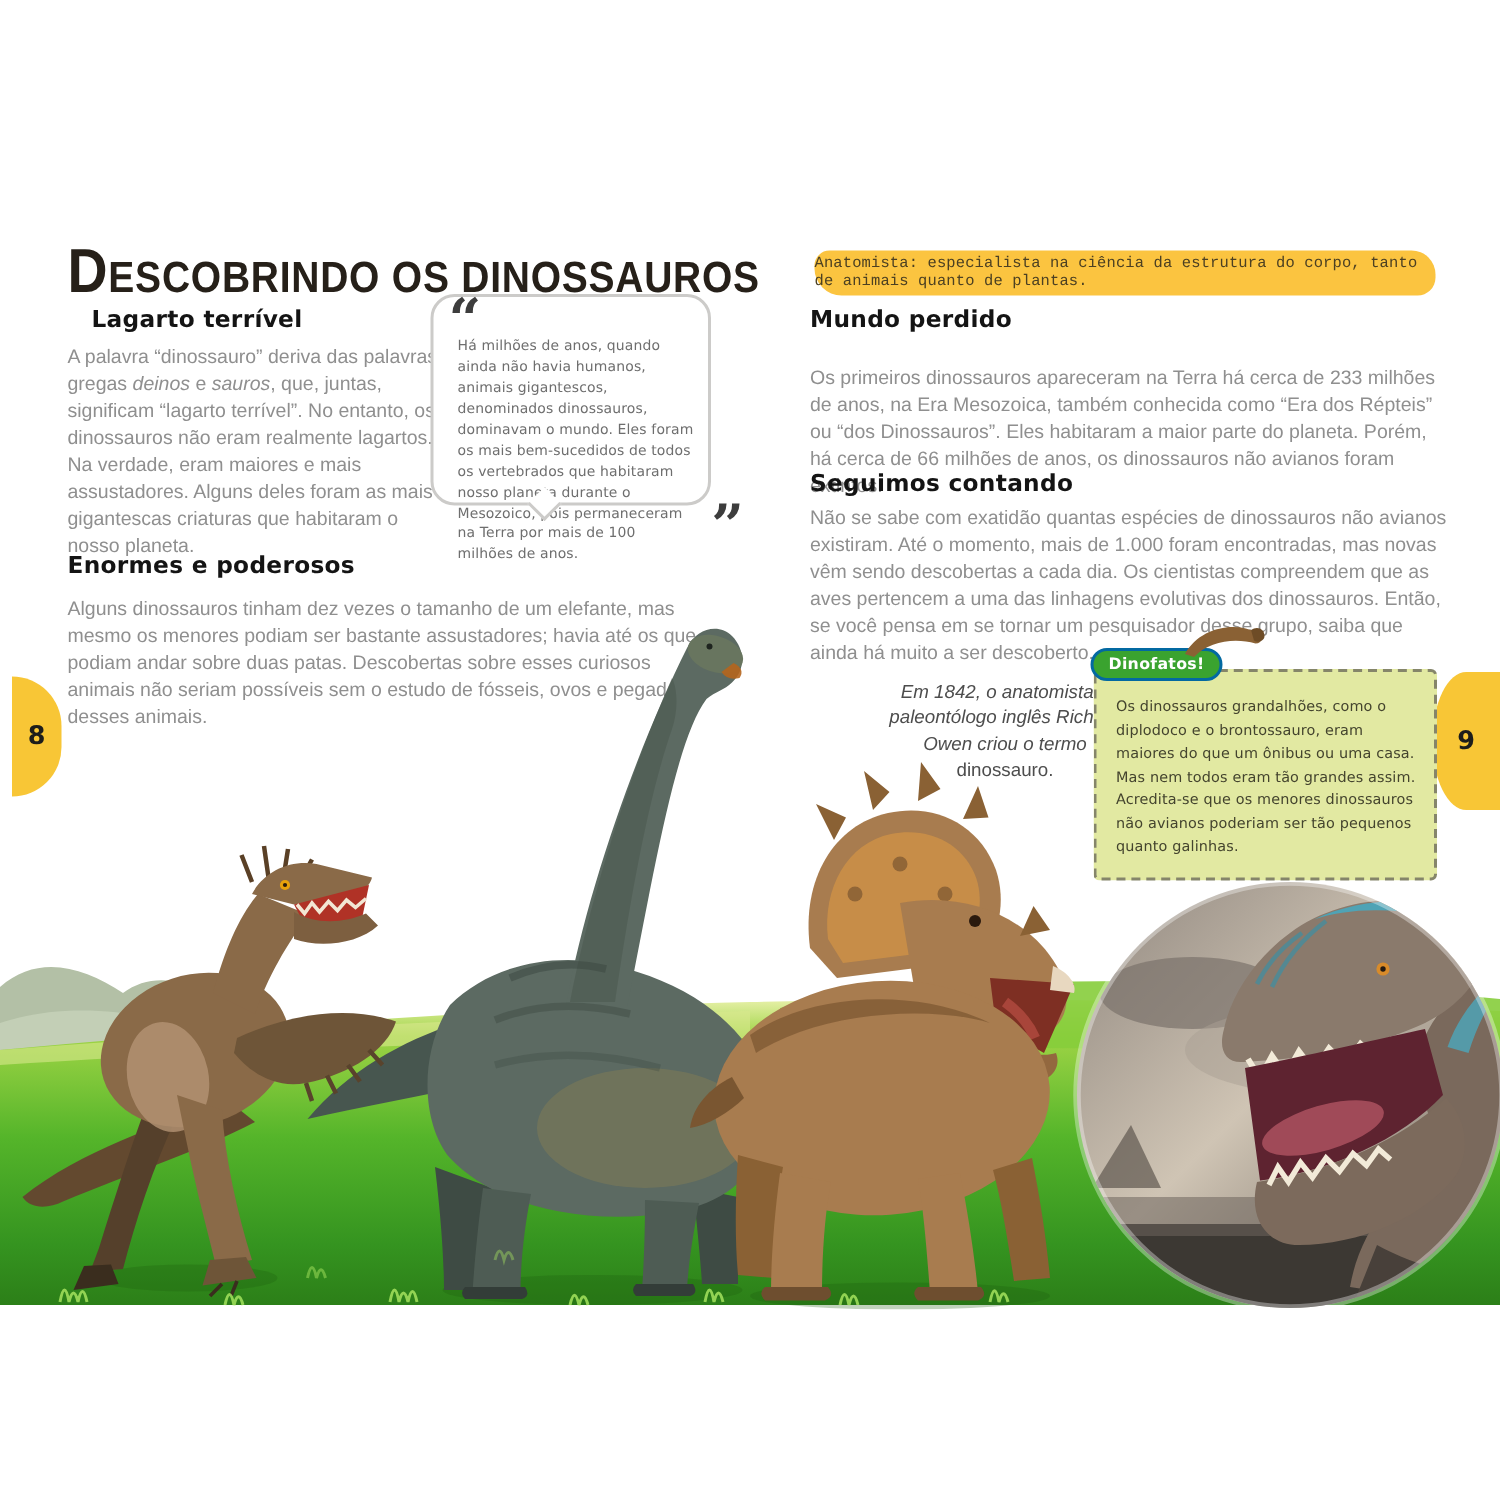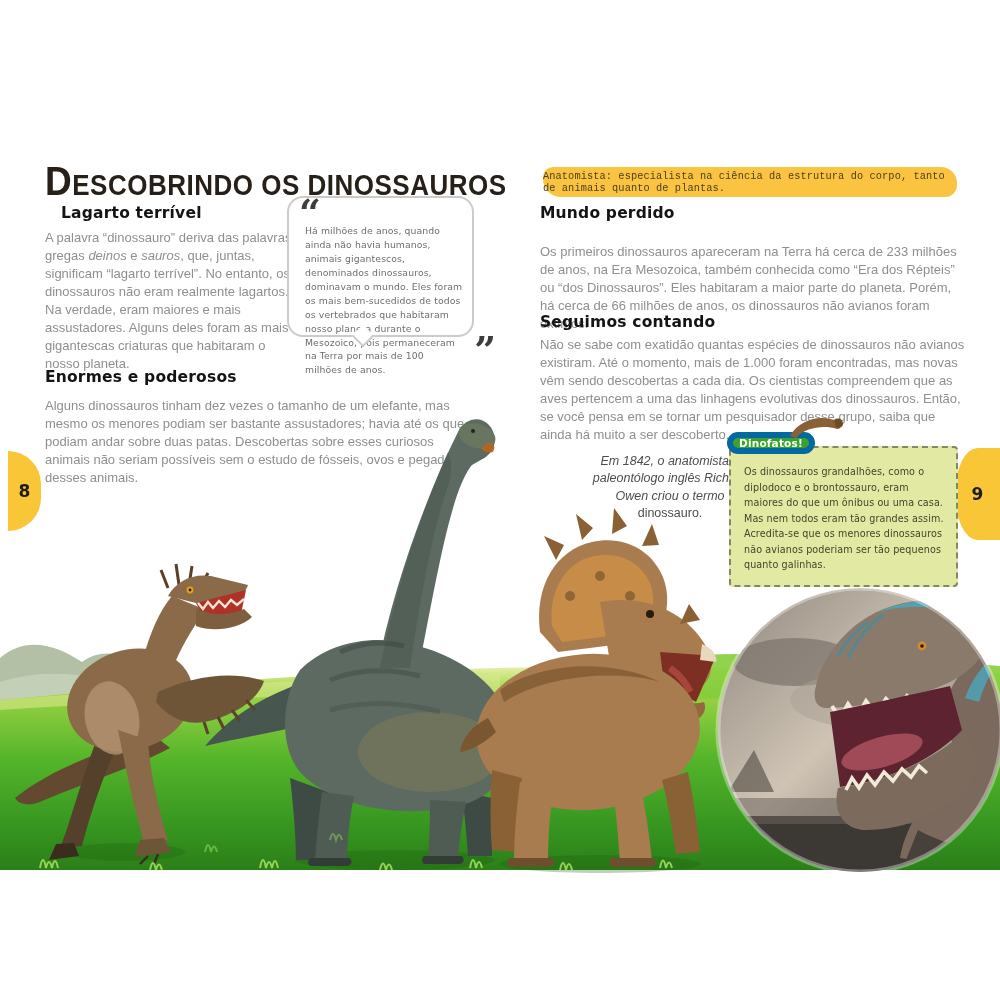--- a/index.html
+++ b/index.html
@@ -76,21 +76,21 @@
     position:absolute; left:729px; top:446px; width:229px;
     background:#e2e9a2; border:2px dashed #85856a; border-radius:4px;
     padding:16px 12px 12px 13px;
   }
   .dinofacts .df-body {
     font-family:"DejaVu Sans", sans-serif; font-size:9.6px; line-height:1.62;
     color:#44442e; letter-spacing:.1px;
   }
   .df-pill {
     position:absolute; left:727px; top:432px; width:88px; height:22px;
-    background:#3aa32f; border:6px solid #0369a1; border-radius:11px;
+    background:#3aa32f; border:2px solid #0369a1; border-radius:11px;
     display:flex; align-items:center; justify-content:center; z-index:3;
   }
   .df-pill span {
     font-family:"DejaVu Sans", sans-serif; font-size:10.5px; font-weight:bold;
     color:#ffffff; letter-spacing:.2px;
   }
   .df-doodle { position:absolute; left:786px; top:414px; z-index:4; }
 
   
   .pg-left {

